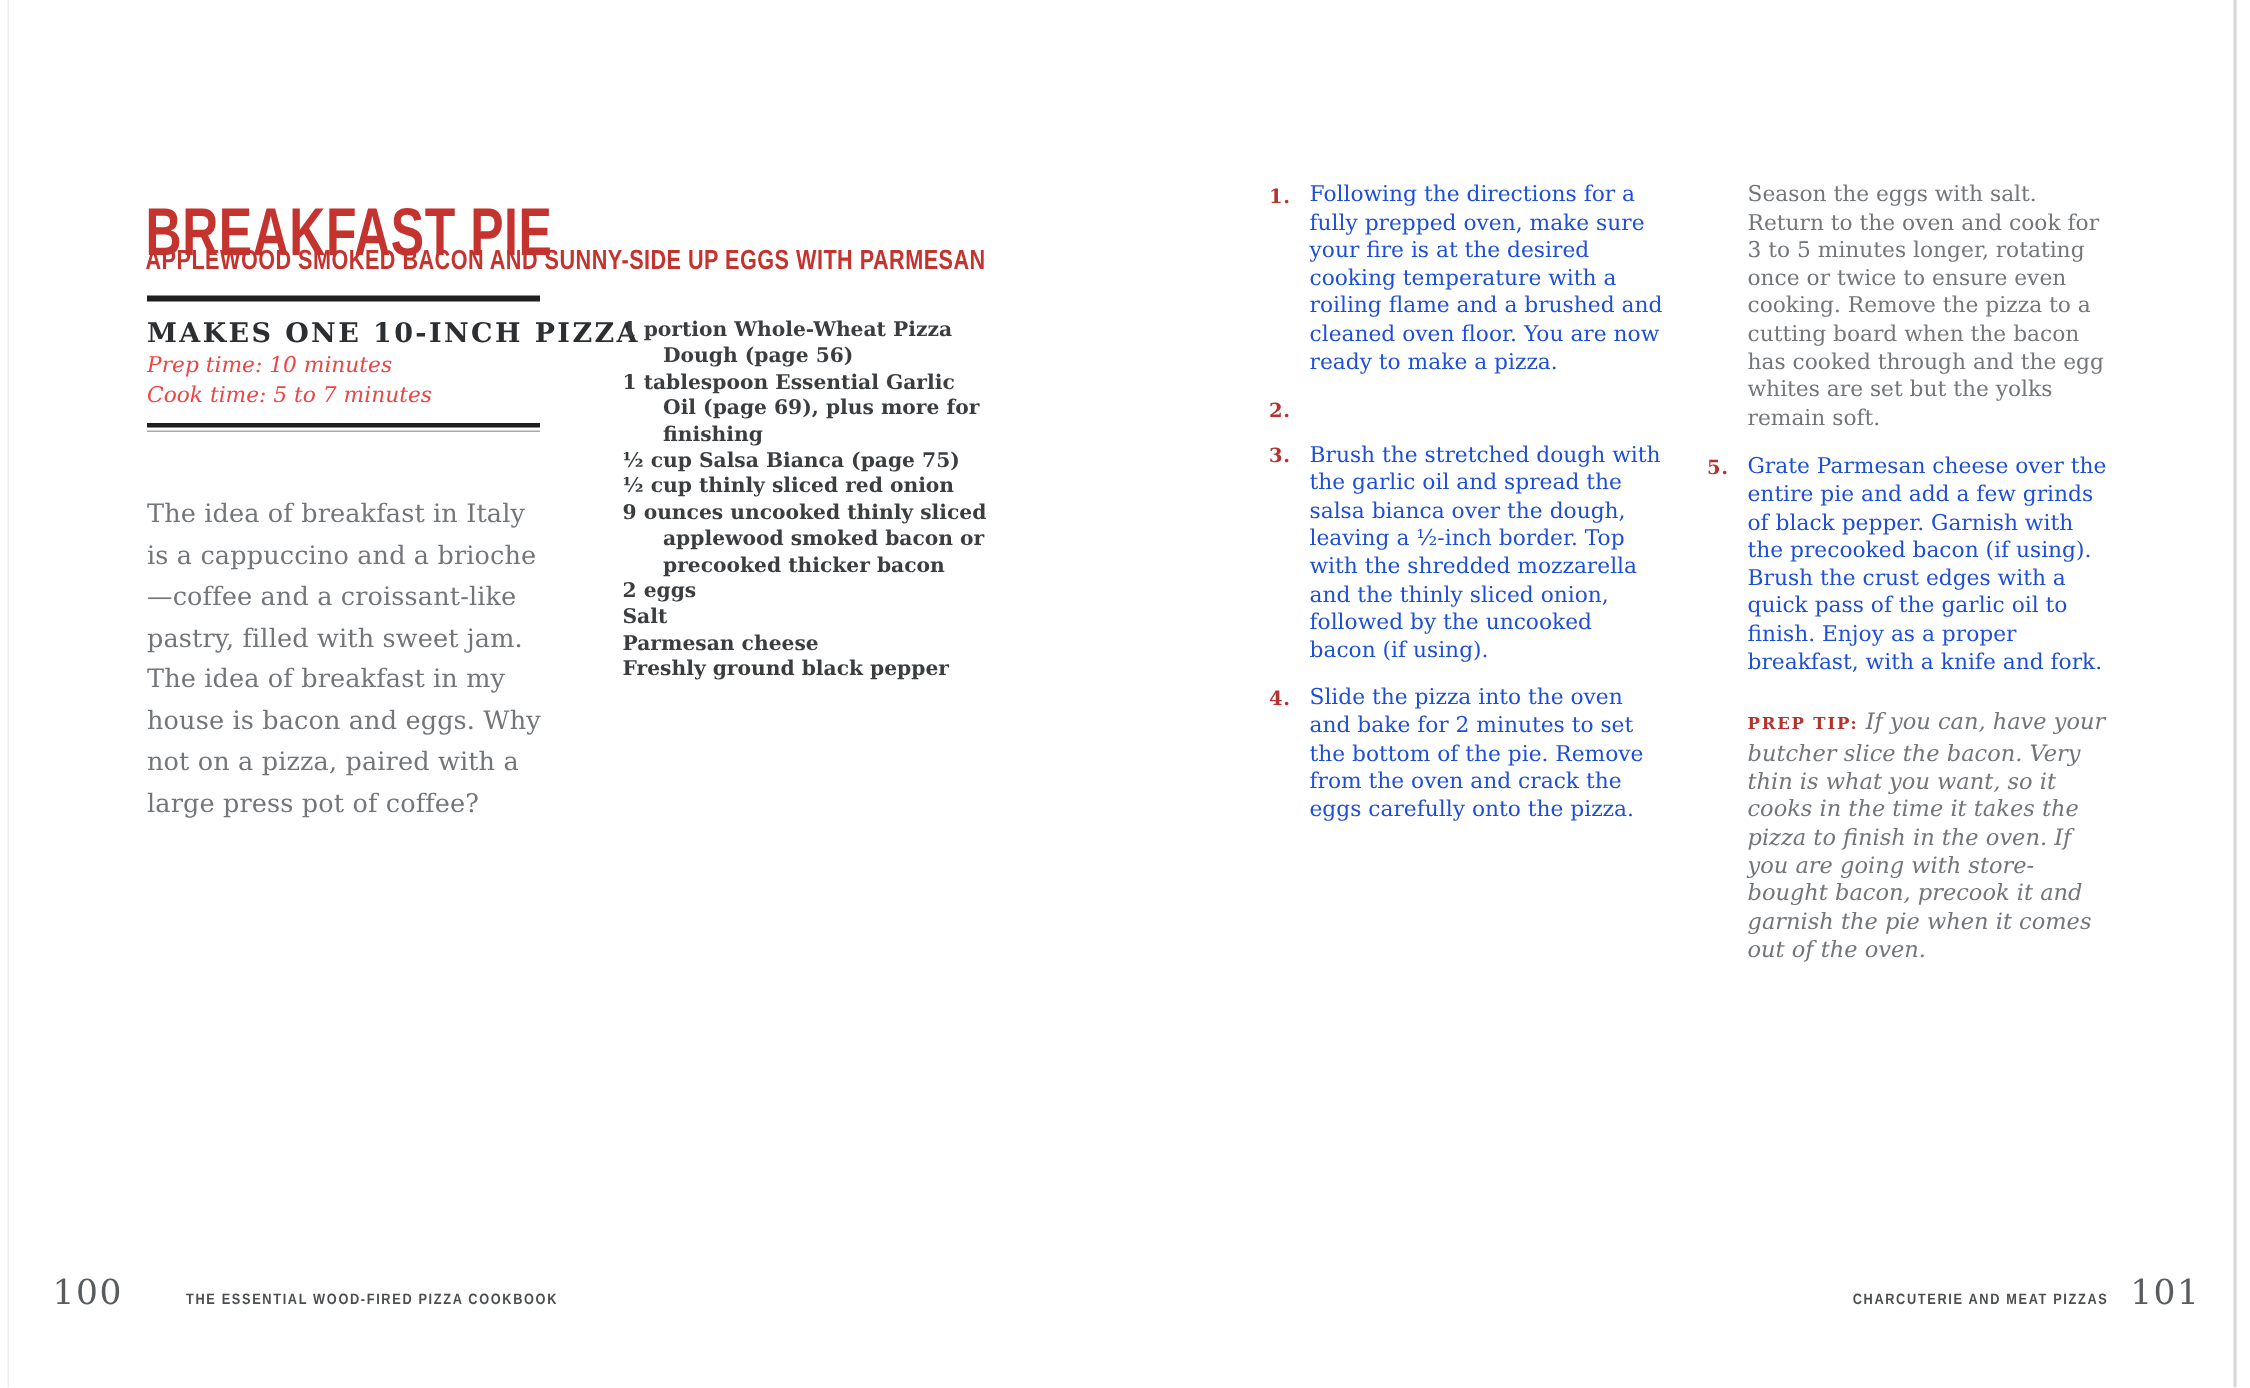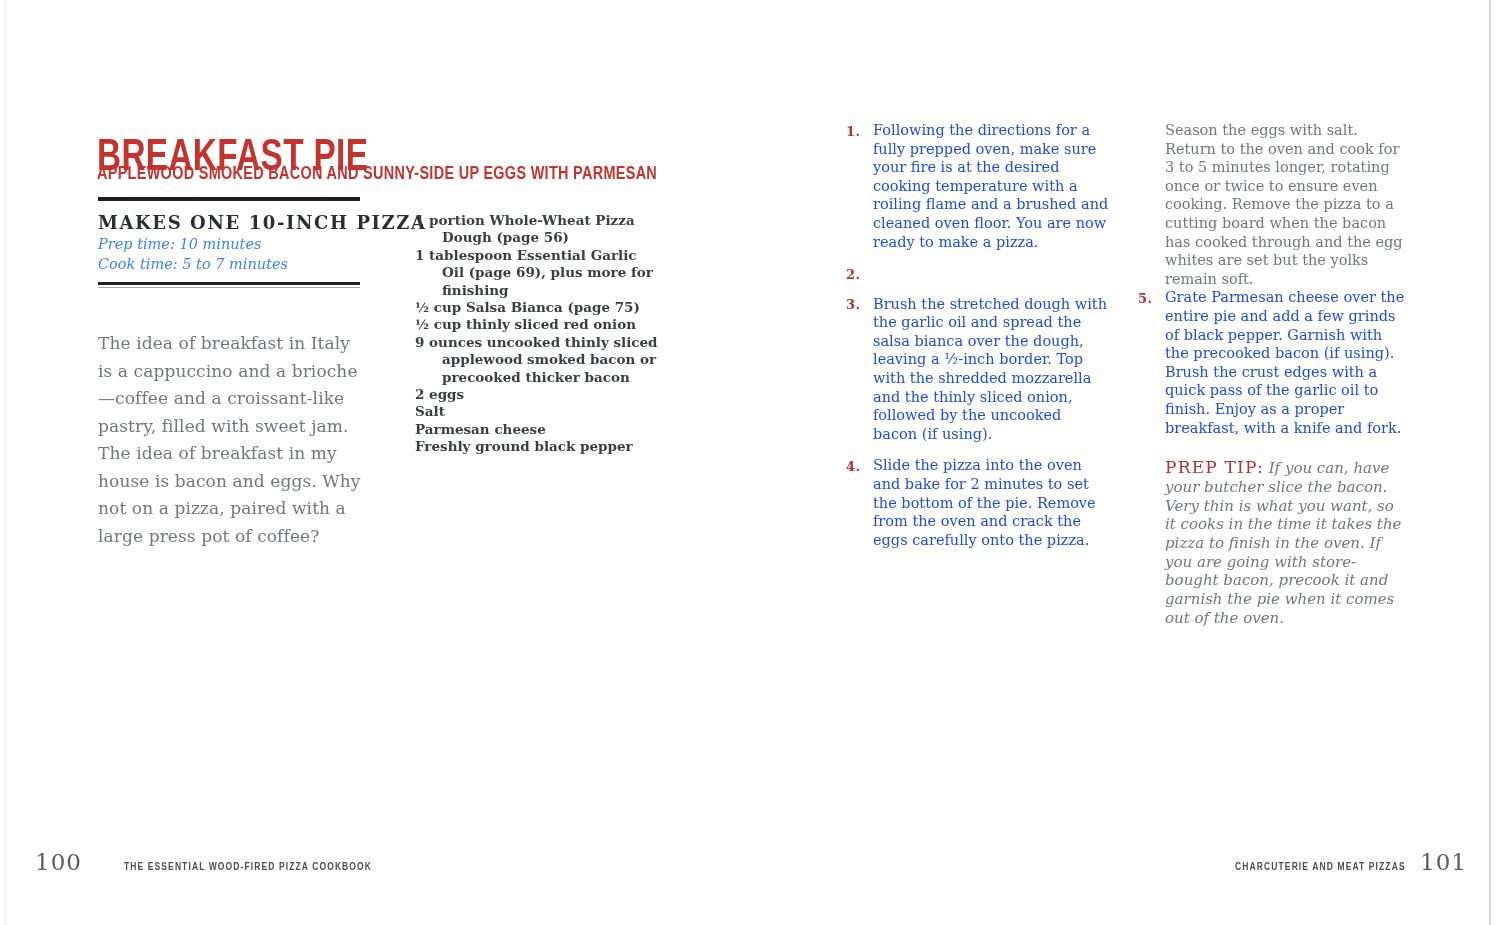--- a/index.html
+++ b/index.html
@@ -26,21 +26,21 @@
     transform:scaleX(0.78);transform-origin:0 0;white-space:nowrap;
   }
   .yield-box{position:absolute;left:98px;top:197px;width:262px;}
   .rule-thick{height:4px;background:#1f1f1f;}
   .rule-thick2{height:3px;background:#1f1f1f;margin-top:10px;}
   .rule-thin{height:1px;background:#a9a9a9;margin-top:2px;}
   .yield-head{
     margin-top:11px;font-weight:bold;font-size:18px;color:#2c2f31;
     letter-spacing:1.6px;white-space:nowrap;
   }
-  .time-line{font-style:italic;font-size:14.5px;color:#3b82f6;line-height:16.5px;margin-top:3px;white-space:nowrap;}
+  .time-line{font-style:italic;font-size:14.5px;color:#ef4444;line-height:16.5px;margin-top:3px;white-space:nowrap;}
   .intro{
     position:absolute;left:98px;top:313px;width:268px;
     font-size:17px;line-height:27.5px;color:#72767a;letter-spacing:0.1px;
   }
   .ingredients{
     position:absolute;left:415px;top:212px;width:248px;
     list-style:none;margin:0;padding:0;
     font-weight:bold;font-size:13.5px;line-height:17.4px;color:#3b3e40;
   }
   .ingredients li{margin:0;padding-left:27px;text-indent:-27px;}
@@ -48,24 +48,24 @@
   
   .steps-col{position:absolute;top:121px;}
   .col-1{left:846px;width:264px;}
   .col-2{left:1138px;width:270px;}
   .step{display:flex;margin-bottom:13px;}
   .step-num{
     width:27px;flex:0 0 27px;color:#b5322e;font-weight:bold;
     font-size:13px;padding-top:2.5px;letter-spacing:0.5px;
   }
   .step-text{flex:1;font-size:14.5px;line-height:18.6px;color:#1d4ed8;}
-  .continuation{padding-left:27px;font-size:14.5px;line-height:18.6px;color:#72767a;}
+  .continuation{padding-left:27px;font-size:14.5px;line-height:18.6px;color:#72767a;margin-bottom:14px;}
   .prep-tip{padding-left:27px;margin-top:21px;font-size:15px;line-height:18.7px;color:#72767a;}
   .prep-tip-label{
-    font-style:normal;font-weight:normal;font-size:17px;color:#b5322e;letter-spacing:1.2px;
+    font-style:normal;font-weight:bold;font-size:11px;color:#b5322e;letter-spacing:1.2px;
   }
   .prep-tip-text{font-style:italic;}
 
   
   .footer{position:absolute;top:849px;display:flex;align-items:baseline;}
   .footer-left{left:35px;}
   .footer-right{right:33px;}
   .folio{font-size:23px;color:#595c5e;letter-spacing:1px;}
   .running-head{
     font-family:"Liberation Sans",sans-serif;font-weight:bold;

